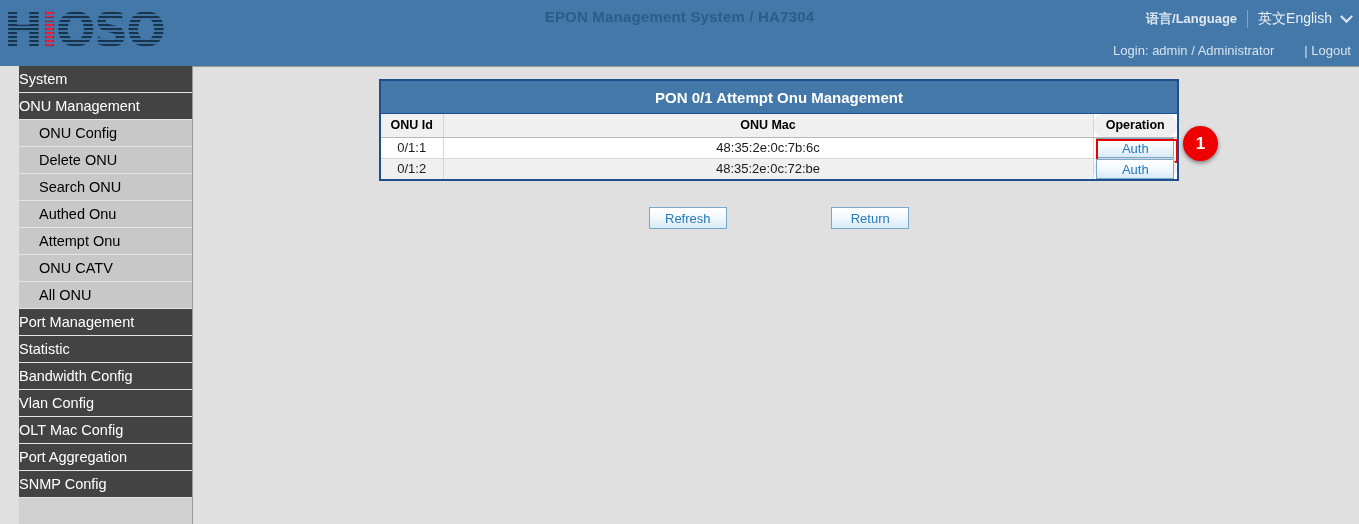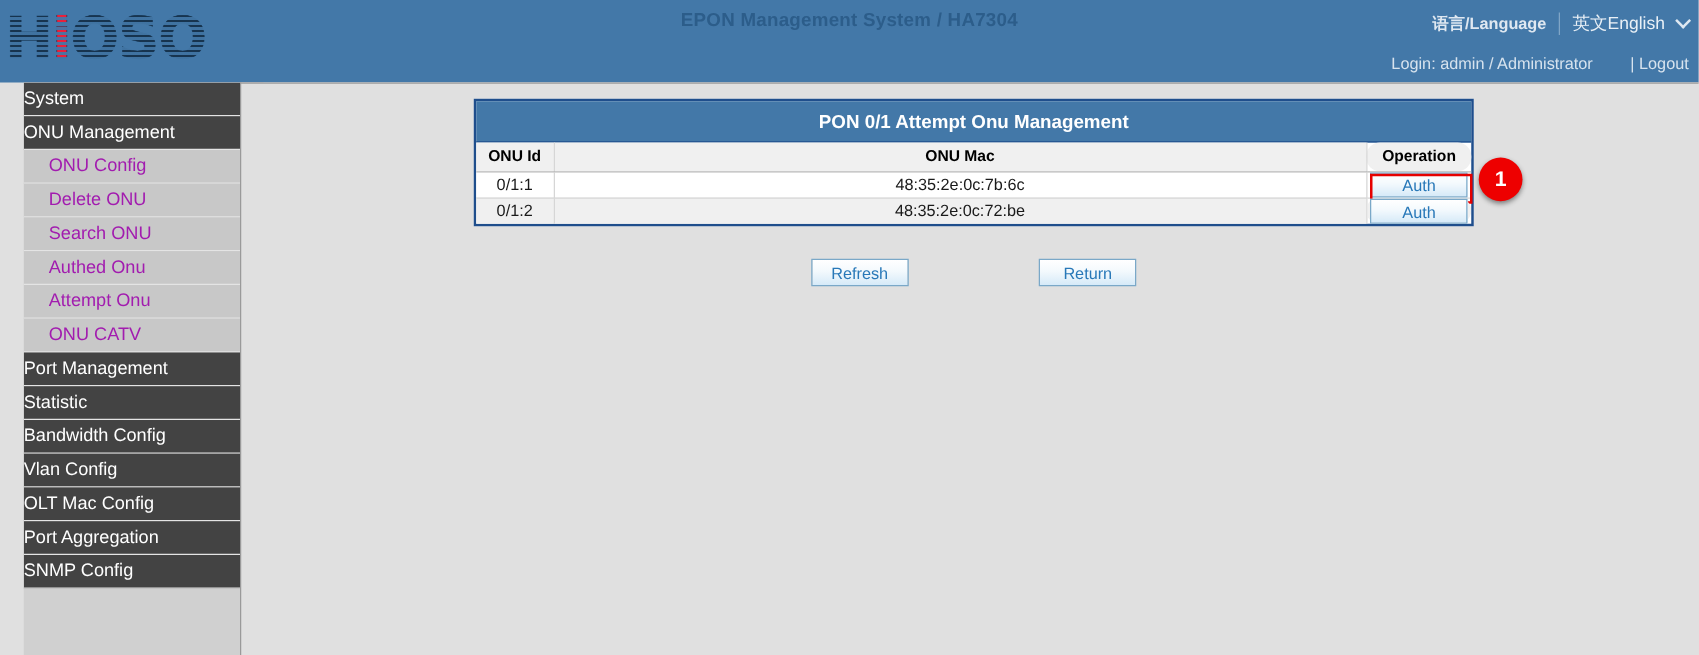--- a/index.html
+++ b/index.html
@@ -107,21 +107,21 @@
     color: #ffffff;
     font-size: 14.5px;
     line-height: 27px;
     padding-left: 0px;
     border-bottom: 1px solid #e4e4e4;
     white-space: nowrap;
   }
   .nav-sub {
     height: 27px;
     background: #c8c8c8;
-    color: #a21caf;
+    color: #000000;
     font-size: 14.5px;
     line-height: 27px;
     padding-left: 20px;
     border-bottom: 1px solid #e4e4e4;
     white-space: nowrap;
   }
 
   
   .content {
     position: absolute;
@@ -255,20 +255,21 @@
 
   <div class="sidebar">
     <div class="nav-cat">System</div>
     <div class="nav-cat">ONU Management</div>
     <div class="nav-sub">ONU Config</div>
     <div class="nav-sub">Delete ONU</div>
     <div class="nav-sub">Search ONU</div>
     <div class="nav-sub">Authed Onu</div>
     <div class="nav-sub">Attempt Onu</div>
     <div class="nav-sub">ONU CATV</div>
+    <div class="nav-sub">All ONU</div>
     <div class="nav-cat">Port Management</div>
     <div class="nav-cat">Statistic</div>
     <div class="nav-cat">Bandwidth Config</div>
     <div class="nav-cat">Vlan Config</div>
     <div class="nav-cat">OLT Mac Config</div>
     <div class="nav-cat">Port Aggregation</div>
     <div class="nav-cat">SNMP Config</div>
   </div>
 
   <div class="content">

